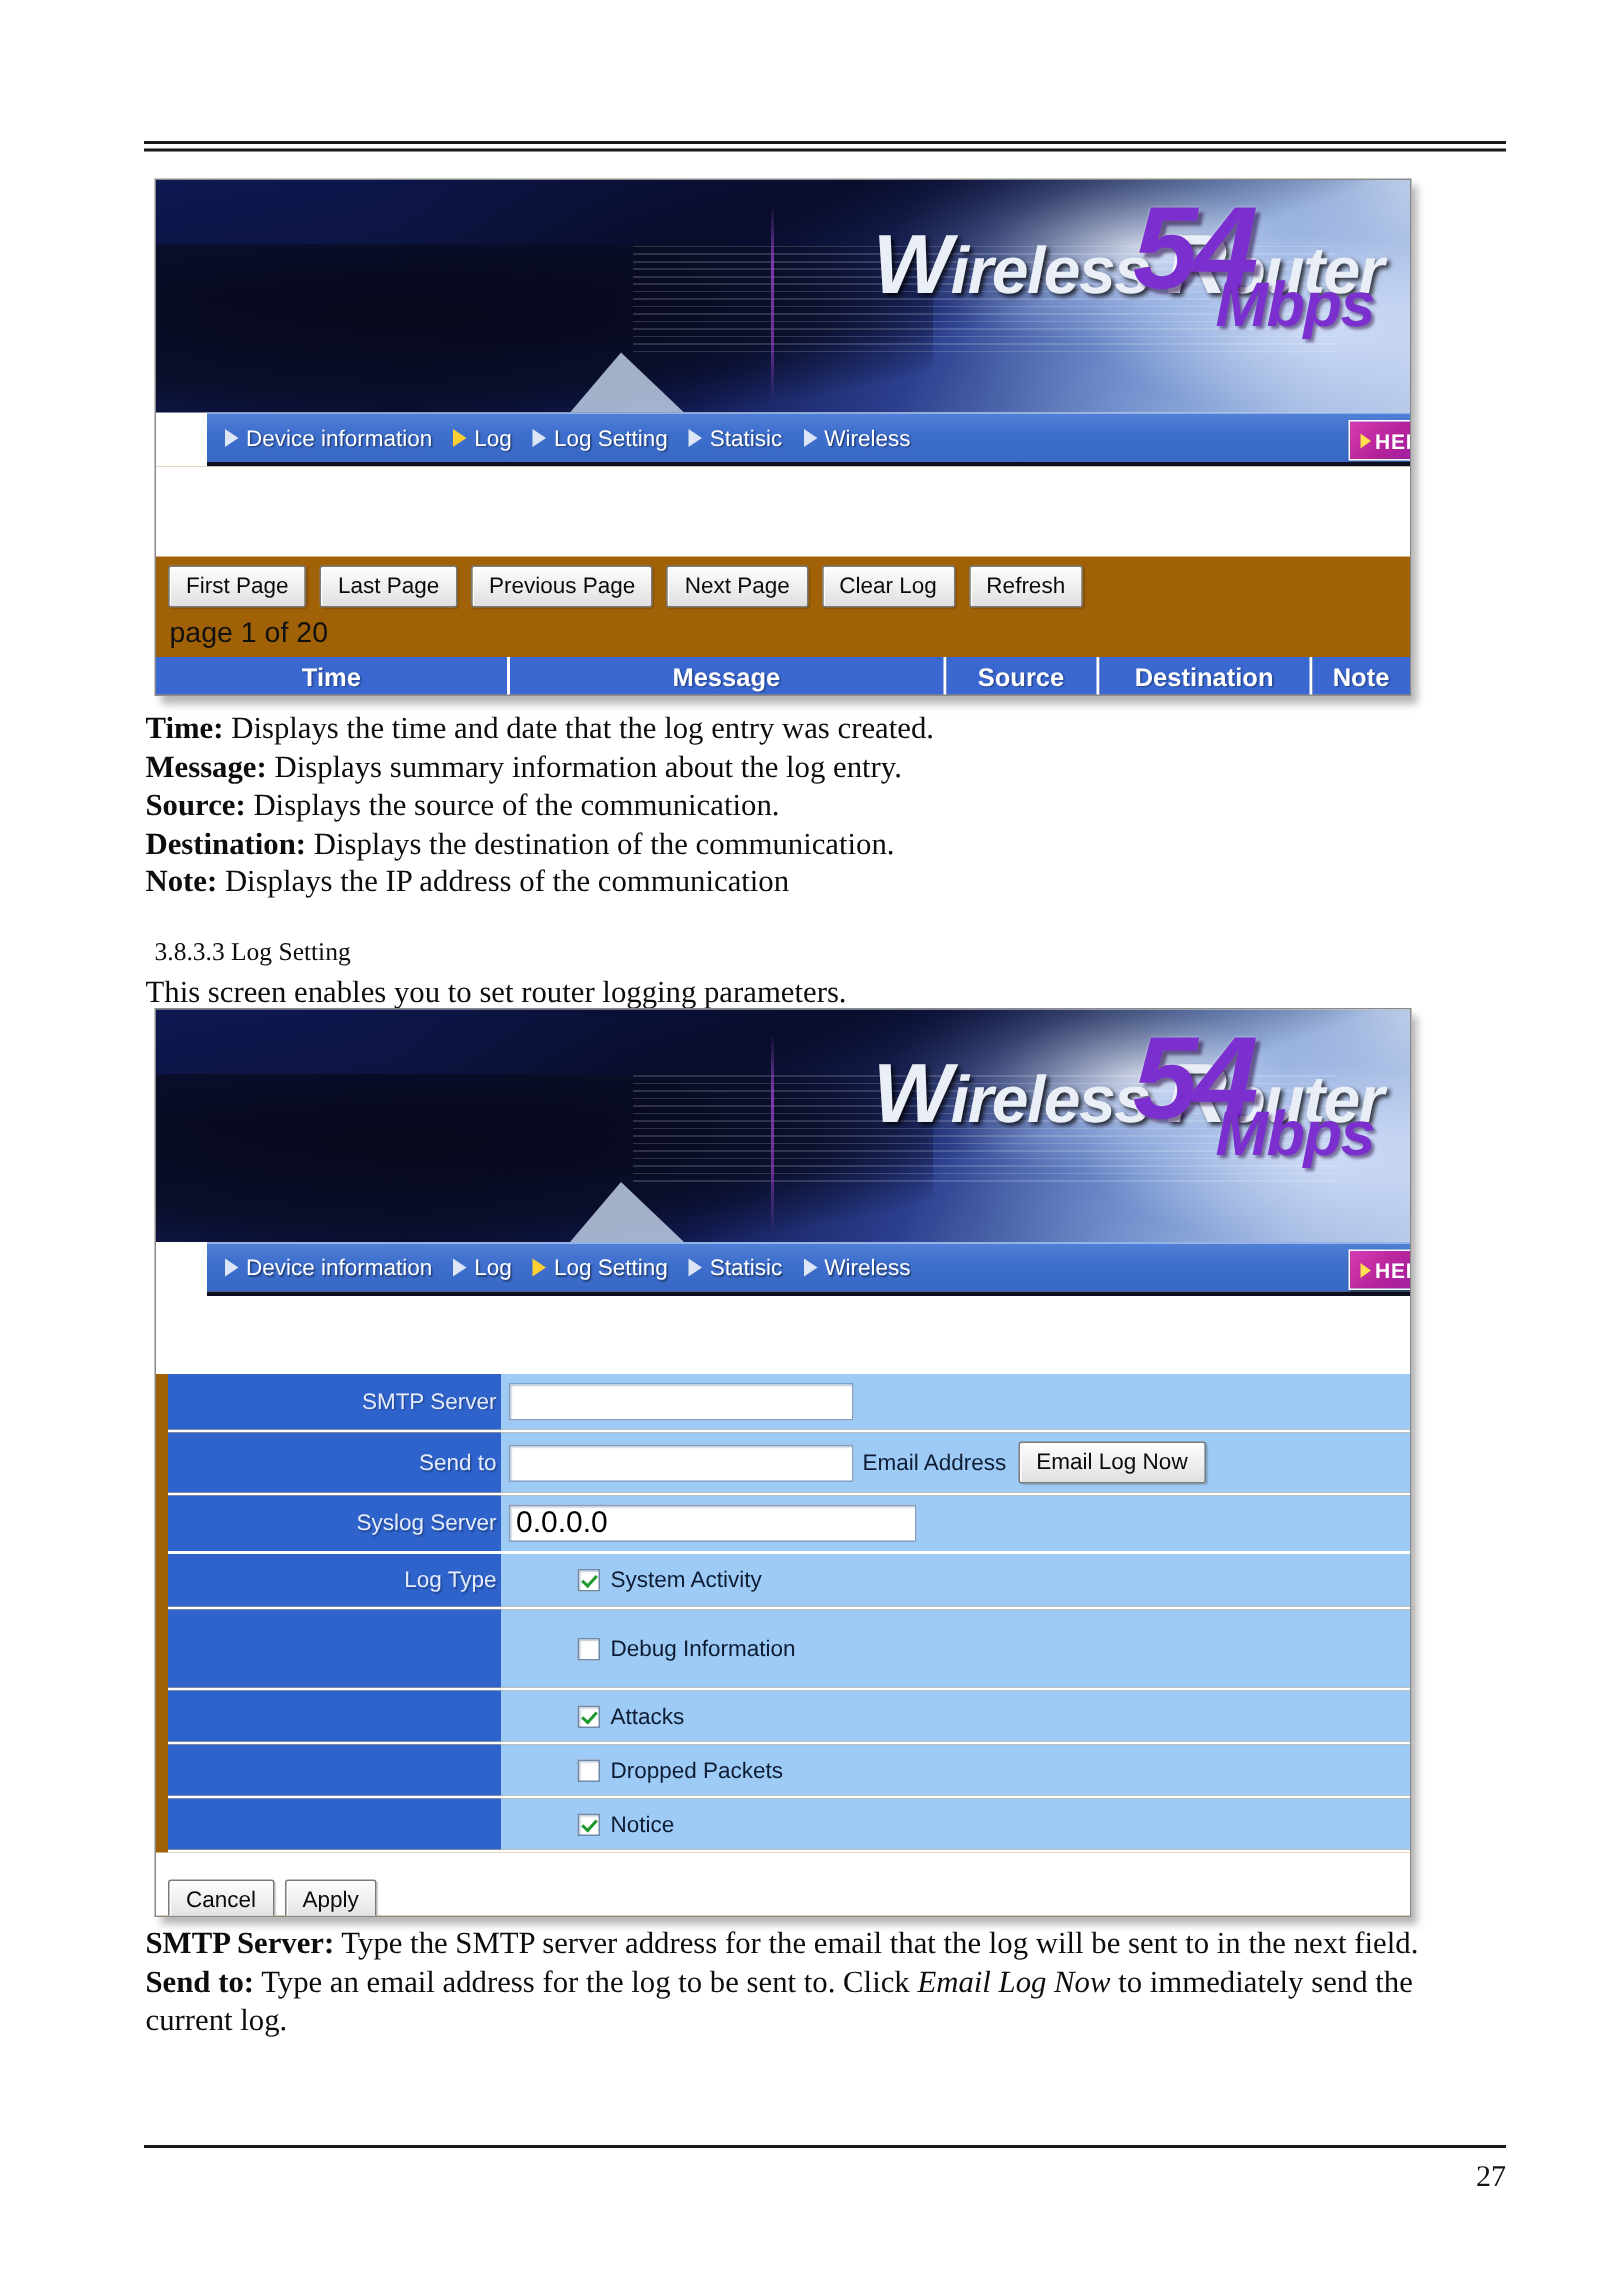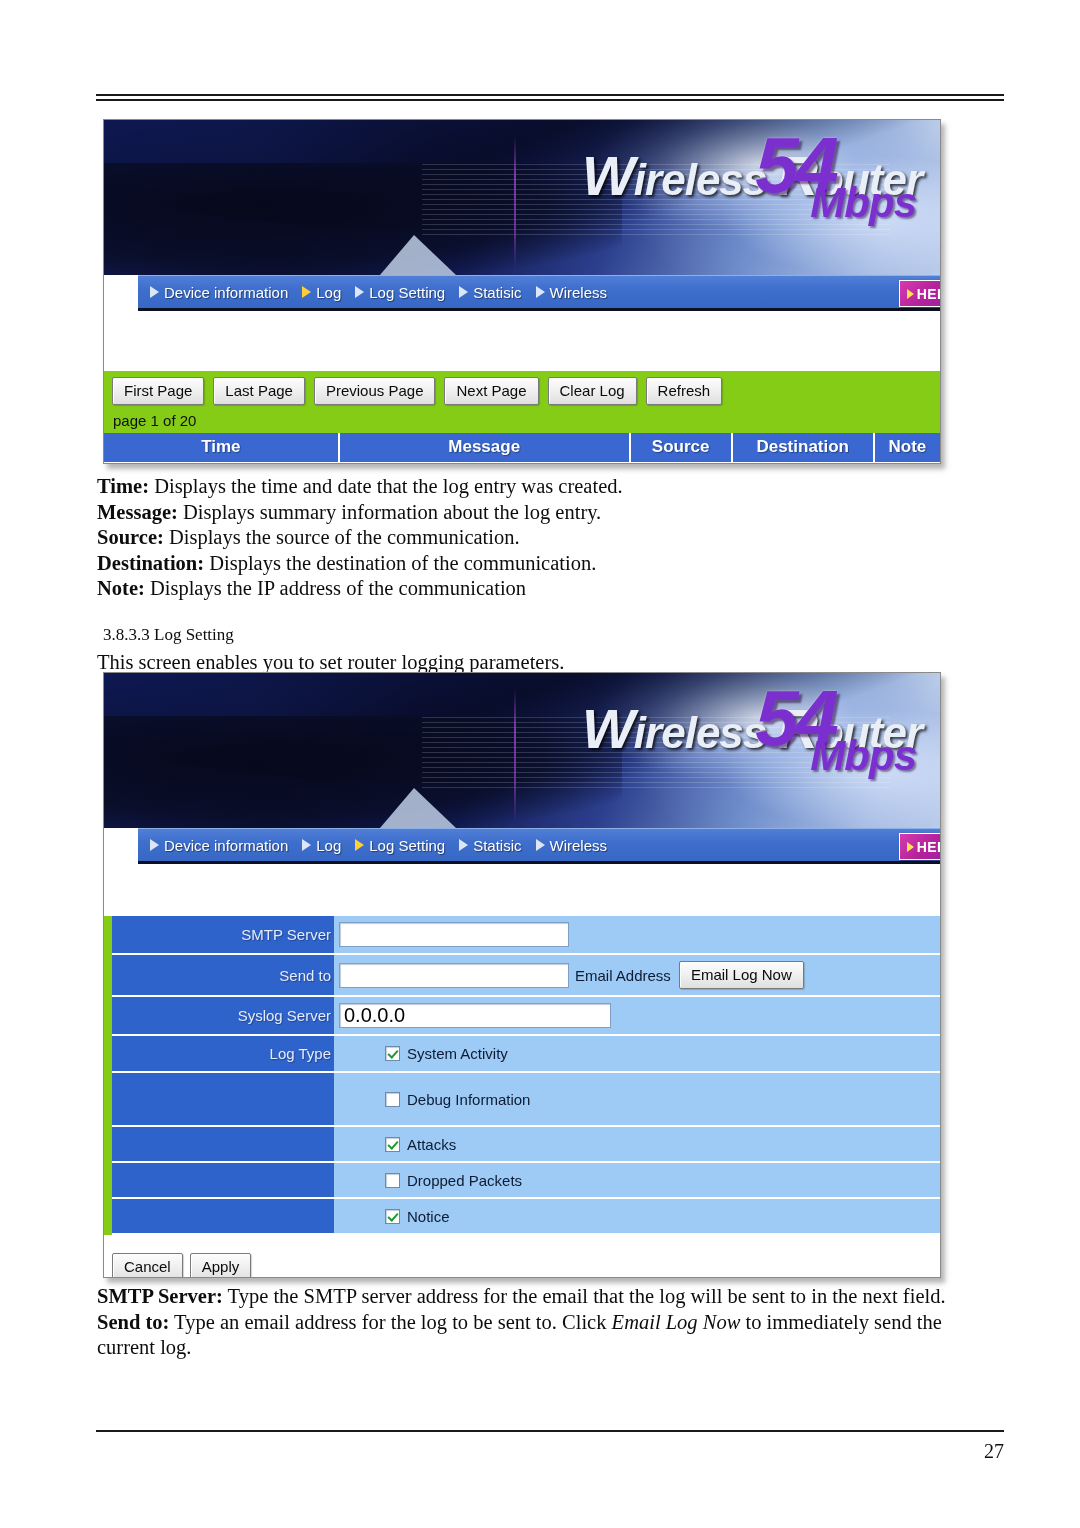--- a/index.html
+++ b/index.html
@@ -231,21 +231,21 @@
   .help-btn .help-text {
     font-family: "Liberation Sans", sans-serif;
     font-weight: bold;
     font-size: 14px;
     color: #ffffff;
     letter-spacing: 0.5px;
   }
 
   
   .panel-body {
-    background: #84cc16;
+    background: #a16207;
     position: relative;
   }
 
   
   .log-blank { height: 60px; background: #ffffff; }
   .pager-row {
     display: flex;
     align-items: center;
     padding: 6px 0 4px 8px;
     gap: 9px;
@@ -257,21 +257,21 @@
     background: linear-gradient(180deg, #fdfdfd 0%, #eeeeee 55%, #dfdfdf 100%);
     border: 1px solid #7a7a7a;
     border-radius: 2px;
     box-shadow: inset 1px 1px 0 #ffffff, 1px 1px 1px rgba(0,0,0,0.18);
     padding: 4px 11px 5px 11px;
     white-space: nowrap;
     cursor: pointer;
   }
   .page-count {
     font-family: "Liberation Sans", sans-serif;
-    font-size: 15px;
+    font-size: 19px;
     color: #111;
     padding: 3px 0 4px 9px;
   }
   .log-table {
     display: flex;
     width: 100%;
     border-collapse: collapse;
   }
   .log-th {
     background: #3a67d0;

